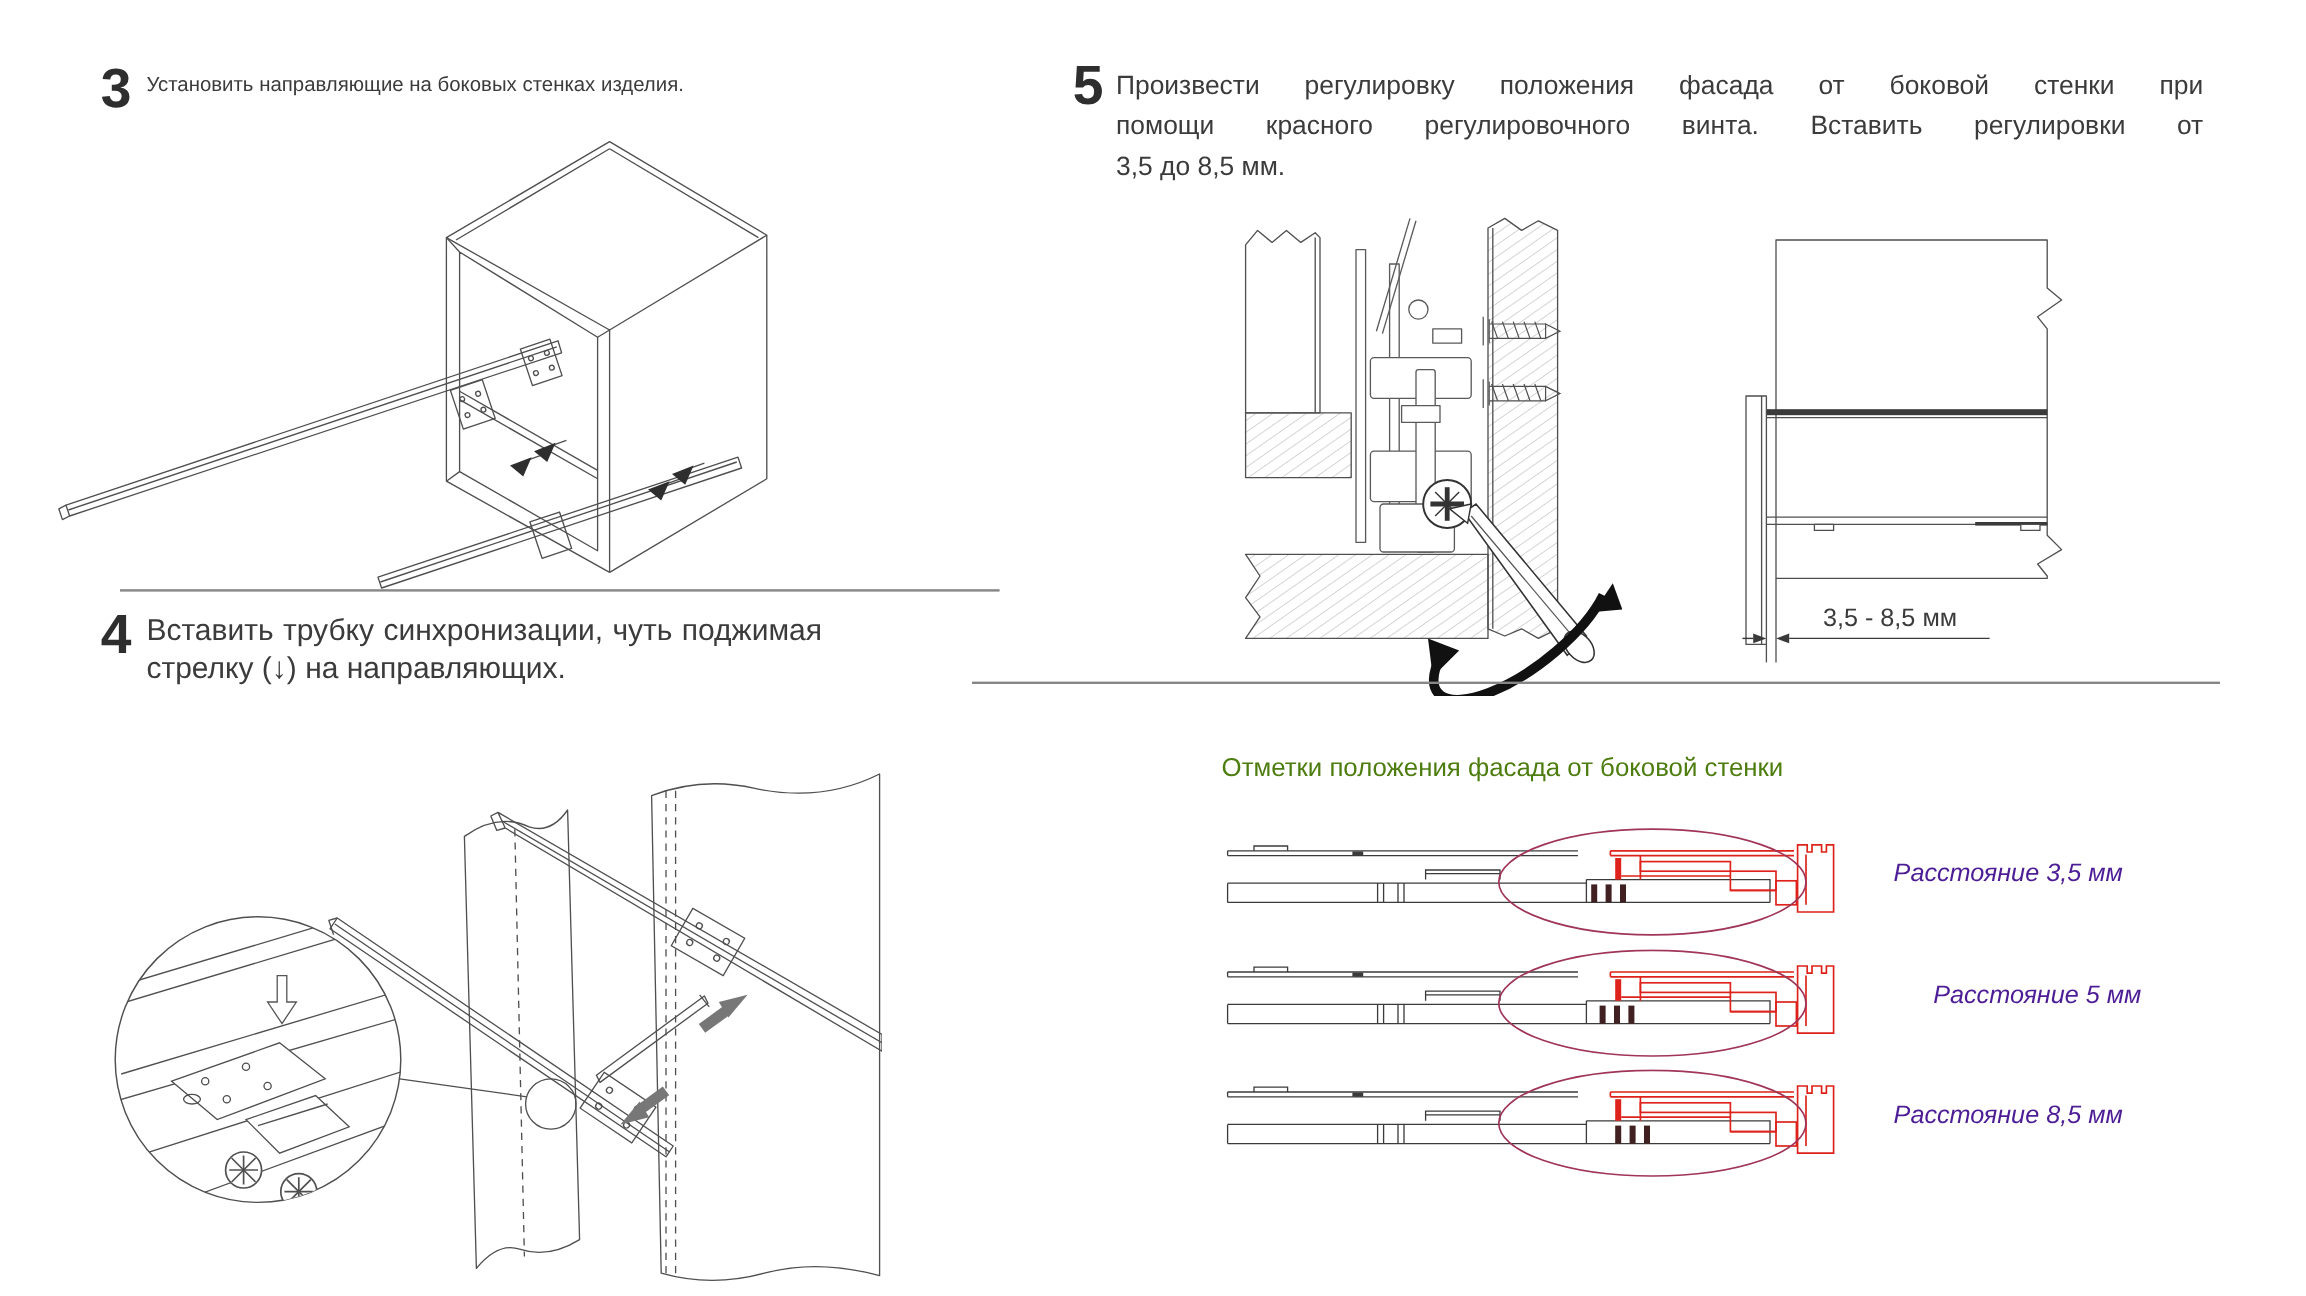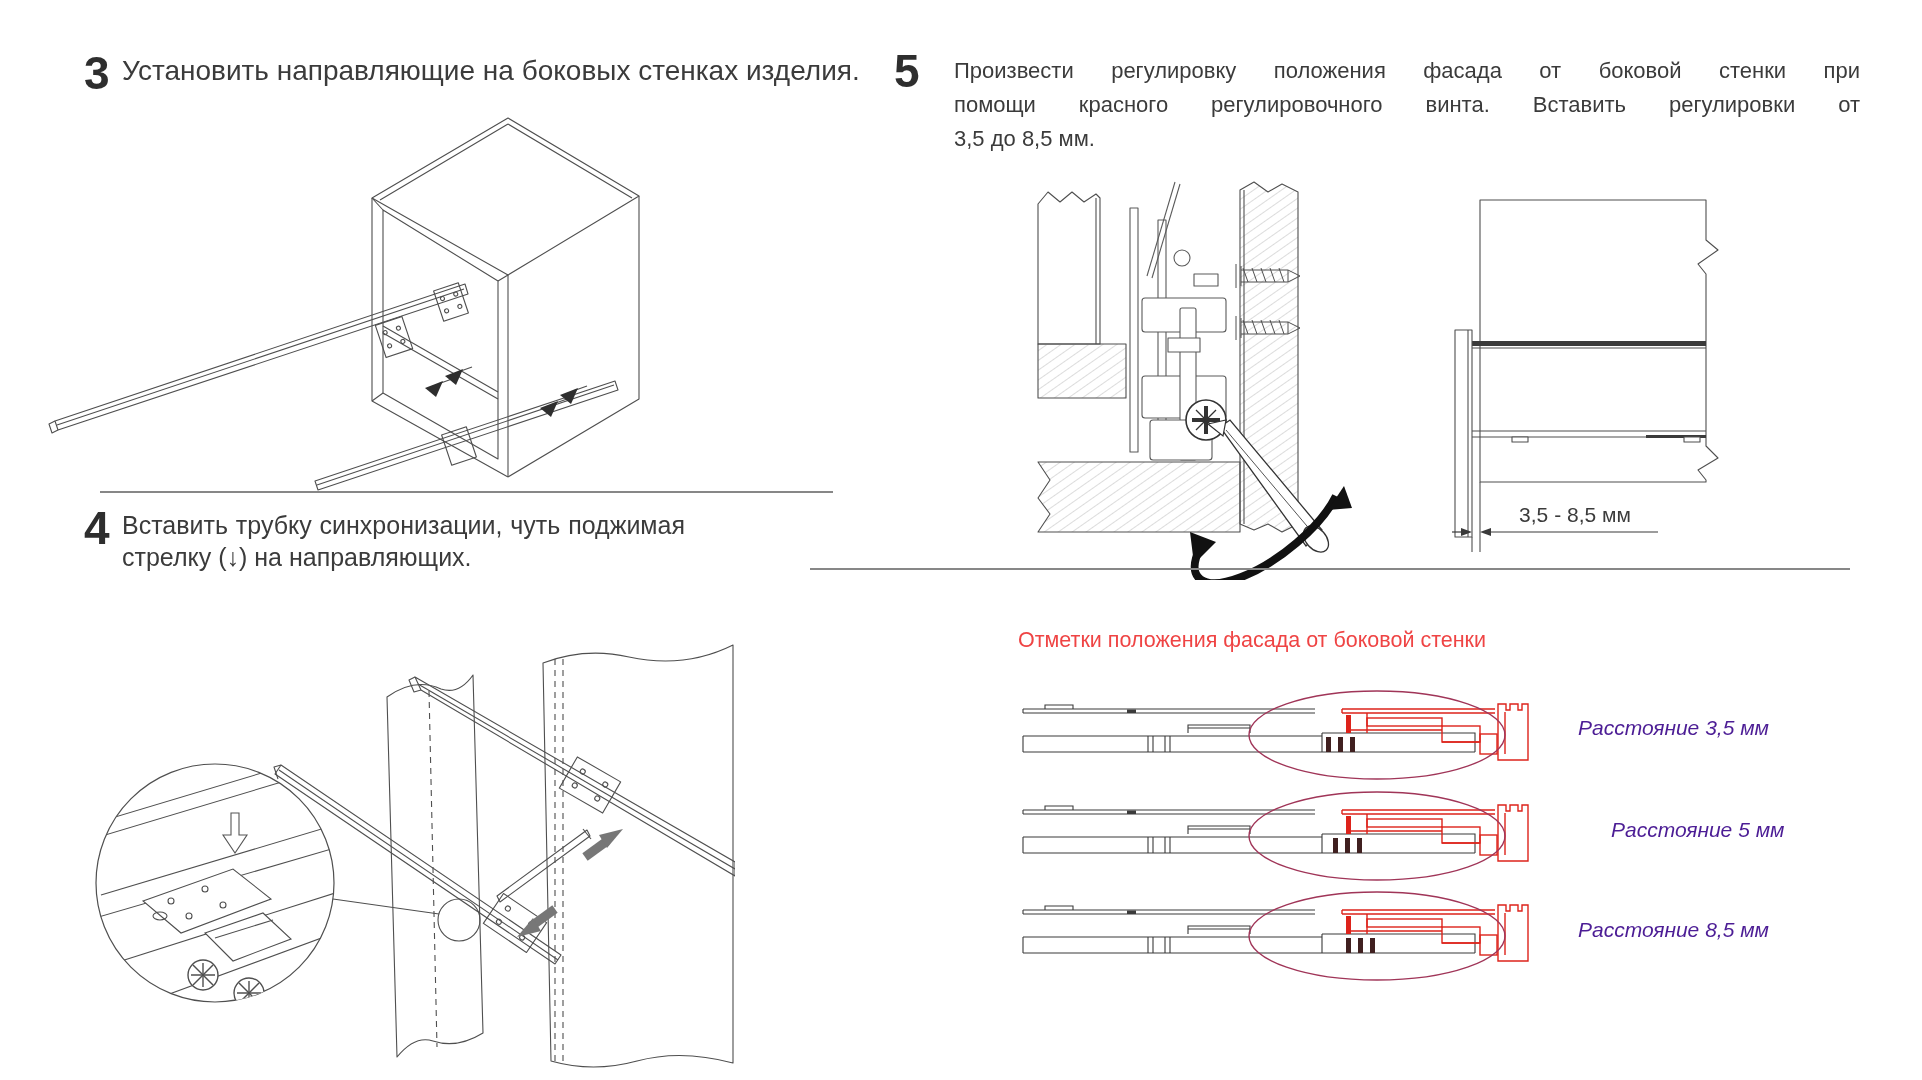--- a/index.html
+++ b/index.html
@@ -1,25 +1,25 @@
 <!DOCTYPE html>
 <html><head>
 <meta charset="utf-8">
 <style>
   html,body{margin:0;padding:0;background:#ffffff;}
   .page{position:relative;width:1922px;height:1080px;background:#ffffff;overflow:hidden;
         font-family:"Liberation Sans",sans-serif;color:#3b3b3b;}
   .abs{position:absolute;}
   .num{font-size:46px;font-weight:bold;color:#2e2e2e;line-height:1;}
-  .t21{font-size:28px;line-height:27px;}
+  .t21{font-size:17px;line-height:27px;}
   .para4{width:563px;font-size:25px;line-height:32px;}
   .para5{width:906px;font-size:22px;line-height:34px;}
   .jline{text-align:justify;text-align-last:justify;}
   .divider{height:2px;background:#878787;}
-  .heading{font-size:21.5px;color:#ef4444;}
+  .heading{font-size:21.5px;color:#4d7c0f;}
   .rowlabel{font-size:21px;color:#4c1d95;white-space:nowrap;font-style:italic;}
   svg{display:block;}
   svg text{font-family:"Liberation Sans",sans-serif;}
 </style>
 </head>
 <body>
 
 <div class="page">
 
   <div class="abs num" style="left:84px;top:50px;">3</div>
@@ -155,21 +155,21 @@
         <circle cx="164" cy="360" r="15" fill="#ffffff"></circle>
         <line x1="154" y1="350" x2="174" y2="370"></line>
           <line x1="174" y1="350" x2="154" y2="370"></line>
         <line x1="164" y1="348" x2="164" y2="372"></line>
           <line x1="152" y1="360" x2="176" y2="360"></line>
       </g>
     </g>
   </svg>
 
   <div class="abs num" style="left:894px;top:48px;">5</div>
-  <div class="abs para5" style="left:930px;top:54px;margin-left:24px;">
+  <div class="abs para5" style="left:930px;top:54px;">
     <div class="jline">Произвести регулировку положения фасада от боковой стенки при</div>
     <div class="jline">помощи красного регулировочного винта. Вставить регулировки от</div>
     <div>3,5 до 8,5 мм.</div>
   </div>
 
   <svg class="abs" style="left:1030px;top:180px;" width="322" height="400" viewBox="0 0 322 400">
     <defs>
       <pattern id="ht" width="8" height="8" patternUnits="userSpaceOnUse" patternTransform="rotate(55)">
         <line x1="0" y1="0" x2="0" y2="8" stroke="#9a9a9a" stroke-width="0.7"></line>
       </pattern>

